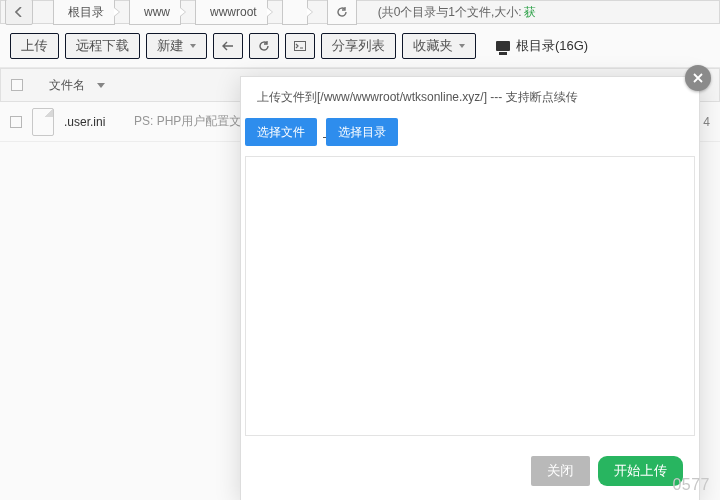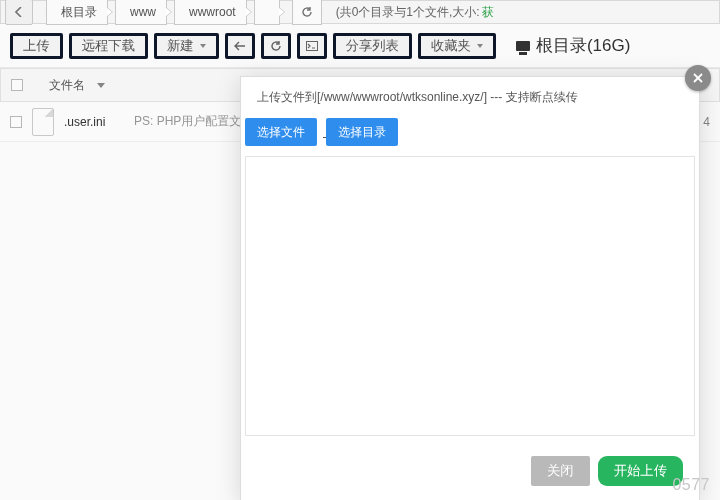--- a/index.html
+++ b/index.html
@@ -1,31 +1,31 @@
 <!DOCTYPE html>
 <html><head>
 <meta charset="utf-8">
 <style>
   * { box-sizing: border-box; margin: 0; padding: 0; }
   body { font-family: "Microsoft YaHei", Arial, sans-serif; font-size: 12px; color: #555; background: #fff; width: 720px; height: 500px; overflow: hidden; position: relative; }
-  .topbar { display: flex; align-items: center; height: 24px; border: 1px solid #ddd; background: #fafafa; padding: 0 4px; gap: 8px; }
+  .topbar { display: flex; align-items: center; height: 24px; border: 1px solid #ddd; background: #fafafa; padding: 0 4px; gap: 15px; }
   .back-btn { width: 28px; height: 26px; border: 1px solid #ccc; background: #f5f5f5; display: flex; align-items: center; justify-content: center; cursor: pointer; border-radius: 2px; margin-right: 6px; }
   .crumb { display: flex; align-items: center; height: 26px; padding: 0 10px 0 14px; border: 1px solid #ccc; background: #fff; position: relative; margin-left: -1px; cursor: pointer; }
   .crumb::after { content: ""; position: absolute; right: -6px; top: 50%; transform: translateY(-50%); width: 0; height: 0; border-top: 5px solid transparent; border-bottom: 5px solid transparent; border-left: 6px solid #ccc; z-index: 2; }
   .crumb::before { content: ""; position: absolute; right: -5px; top: 50%; transform: translateY(-50%); width: 0; height: 0; border-top: 4px solid transparent; border-bottom: 4px solid transparent; border-left: 5px solid #fff; z-index: 3; }
   .crumb:last-of-type { flex: 1; }
   .crumb:last-of-type::after, .crumb:last-of-type::before { display: none; }
   .refresh-box { width: 30px; height: 26px; border: 1px solid #ccc; background: #fff; display: flex; align-items: center; justify-content: center; cursor: pointer; margin-left: 4px; }
   .status { padding: 0 6px; color: #666; white-space: nowrap; display: flex; align-items: flex-start; }
   .status .ok { color: #2fa54a; margin-left: 2px; }
   .toolbar { display: flex; align-items: center; height: 44px; padding: 0 10px; gap: 6px; border-bottom: 1px solid #eee; }
-  .btn { height: 26px; padding: 0 10px; border: 3px solid #0f172a; background: #f7f7f7; border-radius: 2px; cursor: pointer; display: flex; align-items: center; gap: 4px; color: #555; }
+  .btn { height: 26px; padding: 0 10px; border: 1px solid #0f172a; background: #f7f7f7; border-radius: 2px; cursor: pointer; display: flex; align-items: center; gap: 4px; color: #555; }
   .icon-btn { width: 30px; justify-content: center; padding: 0; }
   .caret { width: 0; height: 0; border-left: 3px solid transparent; border-right: 3px solid transparent; border-top: 4px solid #888; margin-left: 2px; }
-  .disk { display: flex; align-items: center; gap: 6px; margin-left: 14px; color: #333; font-size: 17px; }
+  .disk { display: flex; align-items: center; gap: 6px; margin-left: 14px; color: #333; font-size: 13px; }
   .disk-icon { width: 14px; height: 10px; background: #333; position: relative; border-radius: 1px; }
   .disk-icon::after { content: ""; position: absolute; bottom: -4px; left: 3px; width: 8px; height: 3px; background: #333; }
   .table-head { display: flex; align-items: center; height: 34px; border: 1px solid #e5e5e5; background: #fafafa; padding: 0 10px; gap: 8px; }
   .cb { width: 12px; height: 12px; border: 1px solid #bbb; background: #fff; cursor: pointer; }
   .sort { width: 0; height: 0; border-left: 4px solid transparent; border-right: 4px solid transparent; border-top: 5px solid #888; margin-left: 4px; }
   .row { display: flex; align-items: center; height: 40px; padding: 0 10px; gap: 10px; border-bottom: 1px solid #f2f2f2; }
   .file-icon { width: 22px; height: 28px; background: #fff; border: 1px solid #ccc; border-radius: 2px; position: relative; }
   .file-icon::after { content: ""; position: absolute; top: 0; right: 0; width: 8px; height: 8px; background: linear-gradient(135deg, #fff 50%, #ddd 50%); }
   .row-name { width: 60px; color: #333; }
   .row-desc { color: #999; }

